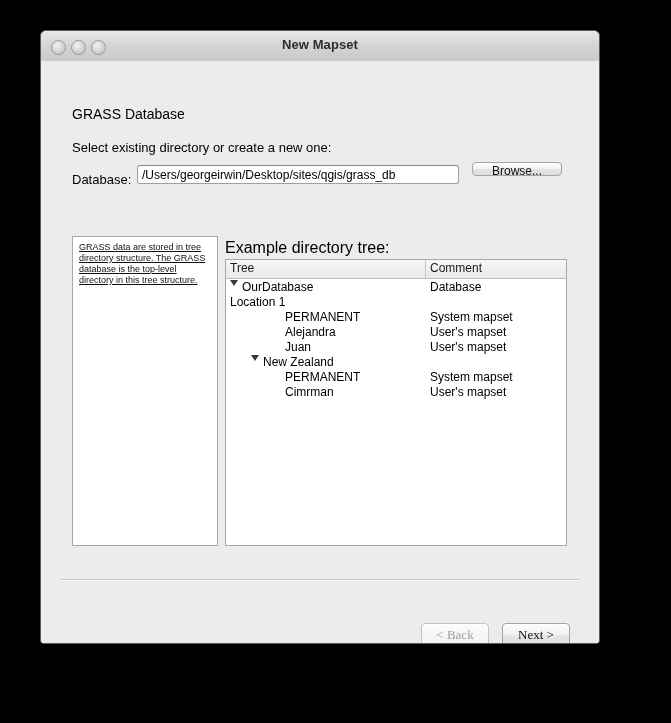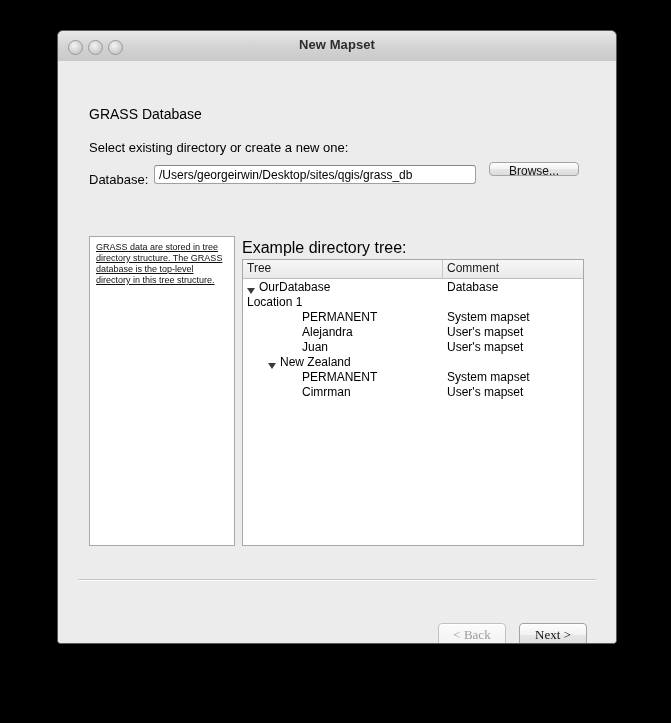--- a/index.html
+++ b/index.html
@@ -7,21 +7,21 @@
     padding: 0;
     width: 671px;
     height: 723px;
     background: #000000;
     overflow: hidden;
     font-family: "Liberation Sans", sans-serif;
   }
 
   #window {
     position: absolute;
-    left: 57px;
+    left: 40px;
     top: 30px;
     width: 558px;
     height: 612px;
     background: #ececec;
     border: 1px solid #5a5a5a;
     border-radius: 6px 6px 4px 4px;
     box-shadow: 0 3px 10px rgba(0,0,0,0.6);
     overflow: hidden;
   }
 
@@ -180,21 +180,21 @@
     display: flex;
     height: 15px;
     align-items: center;
     font-size: 12px;
     color: #000;
   }
   .tree-row .c-tree {
     width: 200px;
     box-sizing: border-box;
     display: flex;
-    align-items: flex-end;
+    align-items: flex-start;
     white-space: nowrap;
   }
   .tree-row .c-comment {
     flex: 1;
     padding-left: 4px;
     box-sizing: border-box;
     white-space: nowrap;
   }
   .twisty {
     width: 0; height: 0;

